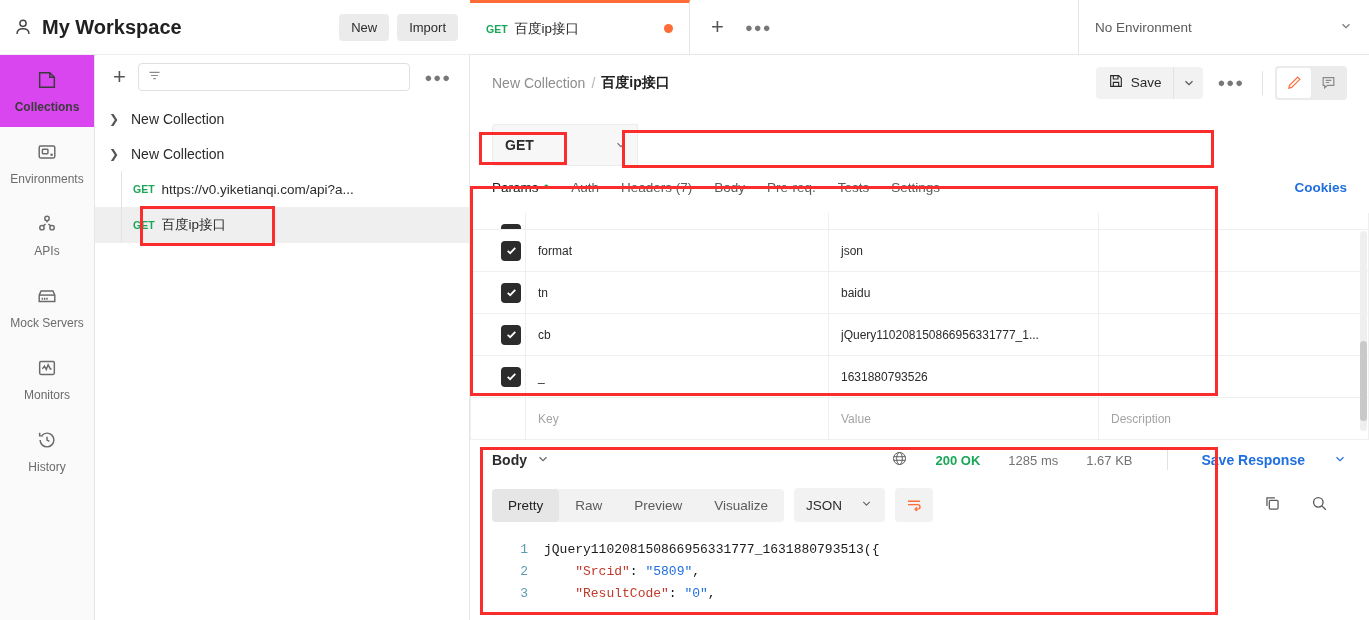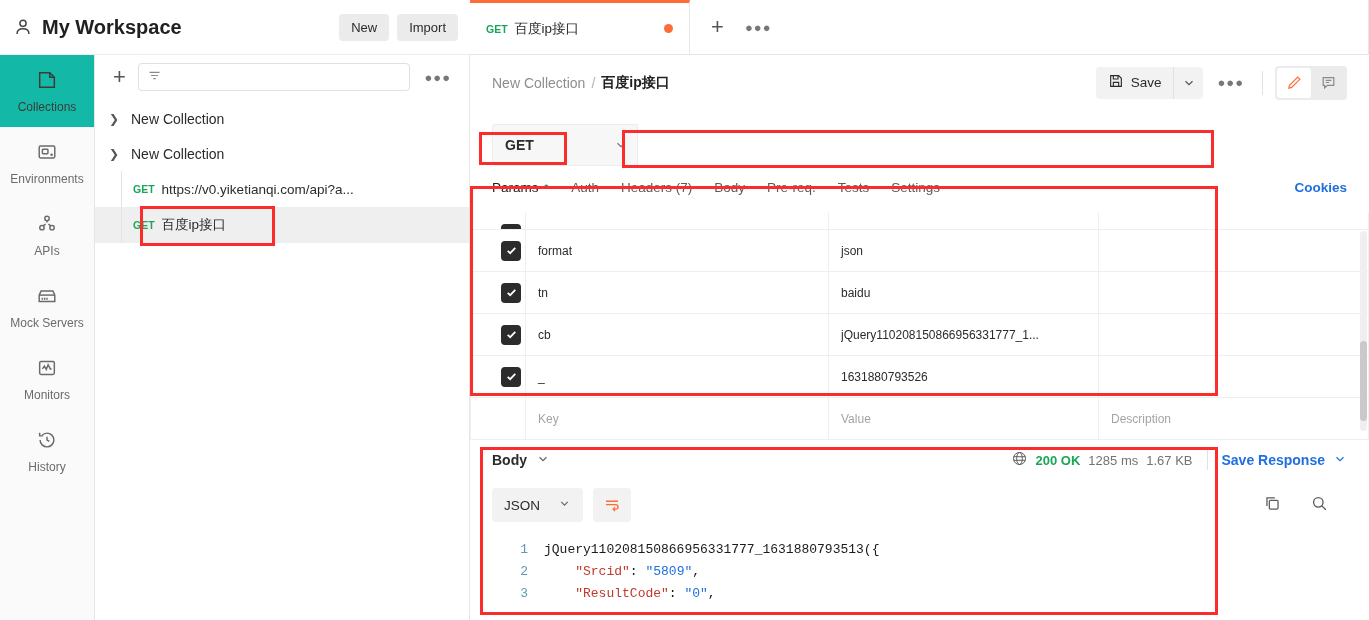--- a/index.html
+++ b/index.html
@@ -17,21 +17,21 @@
     width: 95px; height:620px; background:#fafafa;
     border-right:1px solid #e6e6e6;
     padding-top:55px;
     flex:0 0 95px;
   }
   .rail-item {
     height:72px; display:flex; flex-direction:column;
     align-items:center; justify-content:center; gap:6px;
     color:#6b6b6b; font-size:12px; cursor:pointer;
   }
-  .rail-item.active { background:#14b8a6; color:#3b3b3b; }
+  .rail-item.active { background:#d946ef; color:#3b3b3b;font-weight:bold; }
   .rail-item svg { width:22px; height:22px; }
 
   
   .ws-header {
     position:absolute; left:0; top:0; width:470px; height:55px;
     background:#fff; border-bottom:1px solid #ededed;
     display:flex; align-items:center; padding:0 12px; z-index:6;
   }
   .ws-user { width:22px; height:22px; margin-right:8px; color:#444; }
   .ws-title { font-size:20px; font-weight:bold; color:#212121; }
@@ -170,21 +170,21 @@
     display:flex; align-items:center; justify-content:center; cursor:pointer; margin-left:18px;
   }
   .cbx svg { width:13px; height:13px; }
   .ellip { white-space:nowrap; overflow:hidden; text-overflow:ellipsis; display:block; }
   .phd { color:#a4a4a4; }
 
   
   .respbar { height:40px; display:flex; align-items:center; padding:0 22px; }
   .resp-title { font-size:14px; font-weight:bold; color:#2b2b2b; }
   .resp-caret { margin-left:9px; color:#666; cursor:pointer; }
-  .resp-stats { margin-left:auto; display:flex; align-items:center; gap:8px; font-size:13px; }
+  .resp-stats { margin-left:auto; display:flex; align-items:center; gap:28px; font-size:13px; }
   .stat-ok { color:#1aa658; font-weight:bold; }
   .stat { color:#737373; }
   .resp-div { width:1px; height:20px; background:#e2e2e2; margin:0 6px;}
   .saveresp { color:#1f6fe0; font-weight:bold; font-size:14px; cursor:pointer;}
 
   .fmtbar { height:50px; display:flex; align-items:center; padding:0 22px; gap:10px;}
   .seg { display:flex; background:#f2f2f2; border-radius:4px; padding:0; }
   .seg div { padding:9px 16px; font-size:13.5px; color:#5b5b5b; cursor:pointer; border-radius:4px;}
   .seg div.on { background:#e6e6e6; color:#212121; }
   .jsonsel {
@@ -327,20 +327,28 @@
 
     <div class="tabbar">
       <div class="tab active">
         <span class="meth">GET</span>
         <span class="tab-name">百度ip接口</span>
         <span class="tab-dot"></span>
       </div>
       <div class="tab-add">+</div>
       <div class="tab-dots">●●●</div>
       <div class="tab-spacer"></div>
+      <div class="env-sel">
+        <span>No Environment</span>
+        <span class="chevd">
+          <svg width="14" height="14" viewBox="0 0 24 24" fill="none" stroke="currentColor" stroke-width="2">
+              <path d="M6 9l6 6 6-6"></path>
+            </svg>
+        </span>
+      </div>
     </div>
 
     <div class="crumbrow">
       <span class="crumb-a">New Collection</span>
       <span class="crumb-sep">/</span>
       <span class="crumb-b">百度ip接口</span>
       <div class="crumb-actions">
         <button class="save-btn">
           <span>
             <svg width="16" height="16" viewBox="0 0 24 24" fill="none" stroke="currentColor" stroke-width="1.7">
@@ -498,20 +506,26 @@
         <span class="saveresp">Save Response</span>
         <span>
           <svg width="14" height="14" viewBox="0 0 24 24" fill="none" stroke="#1f6fe0" stroke-width="2">
               <path d="M6 9l6 6 6-6"></path>
             </svg>
         </span>
       </div>
     </div>
 
     <div class="fmtbar">
+      <div class="seg">
+        <div class="on">Pretty</div>
+        <div>Raw</div>
+        <div>Preview</div>
+        <div>Visualize</div>
+      </div>
       <div class="jsonsel">
         <span>JSON</span>
         <span>
           <svg width="13" height="13" viewBox="0 0 24 24" fill="none" stroke="#666" stroke-width="2">
               <path d="M6 9l6 6 6-6"></path>
             </svg>
         </span>
       </div>
       <div class="wrapbtn">
         <svg width="18" height="18" viewBox="0 0 24 24" fill="none" stroke="#ff6c37" stroke-width="1.8">

